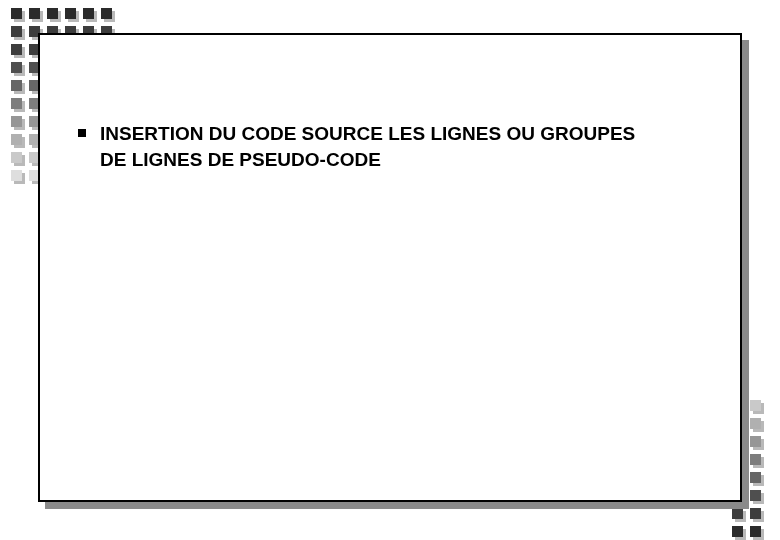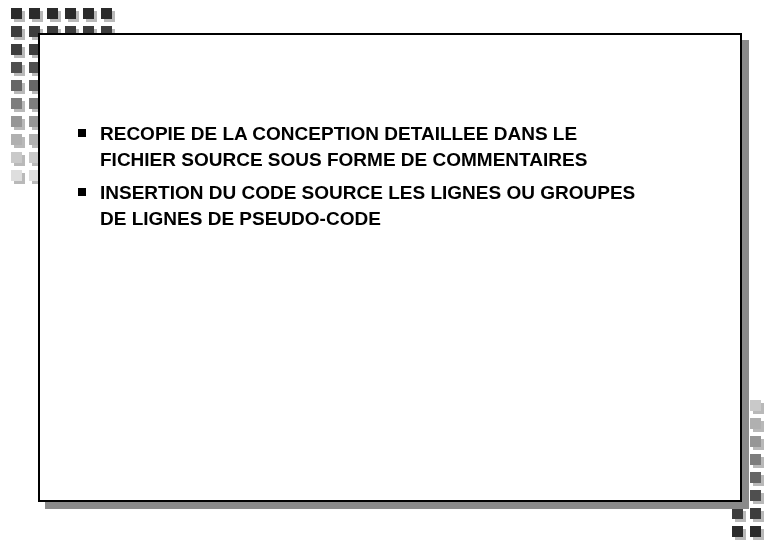--- a/index.html
+++ b/index.html
@@ -292,24 +292,20 @@
       </div>
     </div>
 
   <div id="slide-frame-shadow"></div>
 
   <div id="slide-frame"></div>
 
 
   <div id="bullet-list">
 
-    <div class="bullet-row">
-      <div class="bullet-marker"></div>
-      <div class="bullet-text">RECOPIE DE LA CONCEPTION DETAILLEE DANS LE FICHIER SOURCE SOUS FORME DE COMMENTAIRES</div>
-    </div>
 
     <div class="bullet-row">
       <div class="bullet-marker"></div>
       <div class="bullet-text">INSERTION DU CODE SOURCE LES LIGNES OU GROUPES DE LIGNES DE PSEUDO-CODE</div>
     </div>
 
   </div>
 
 </div>
 

